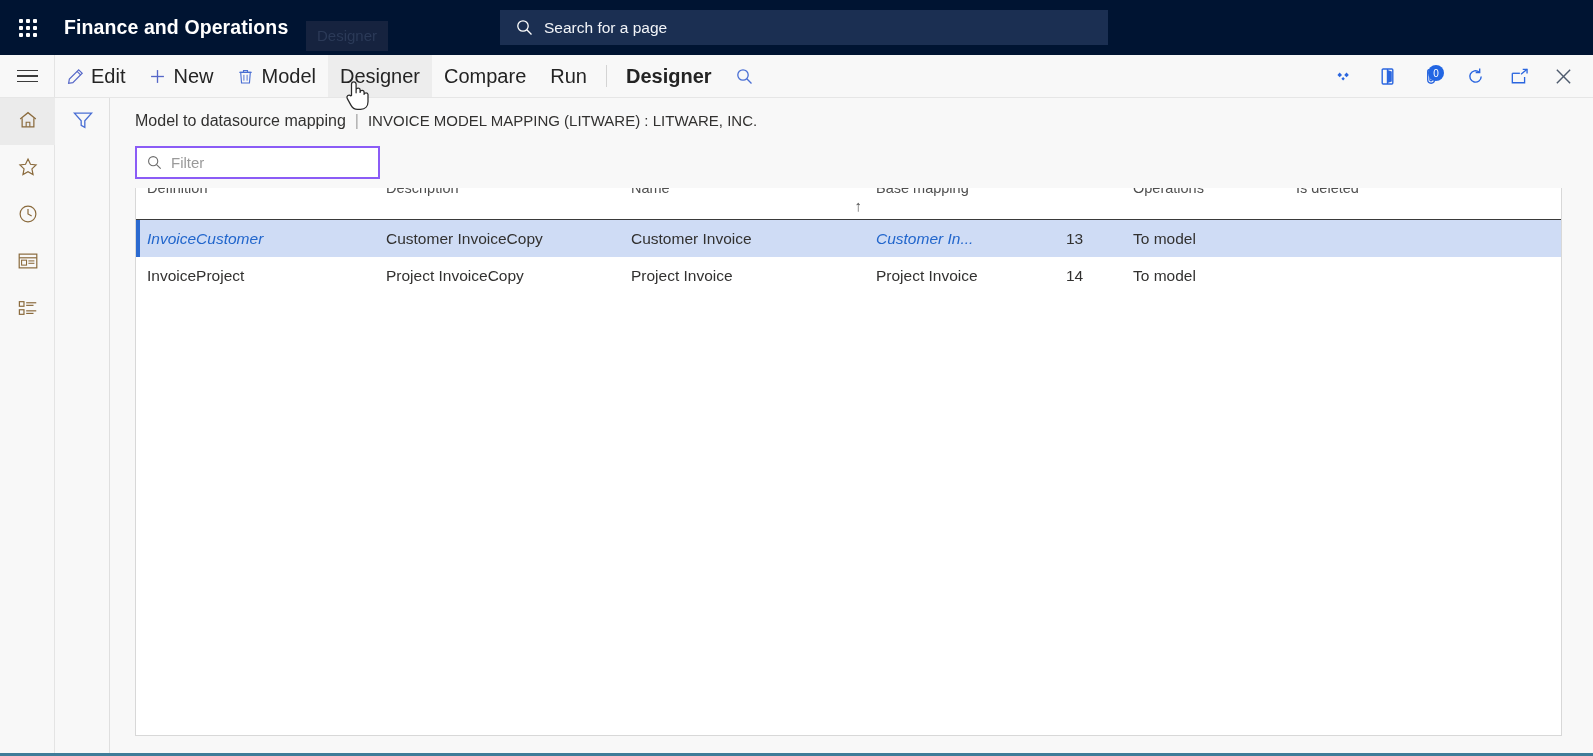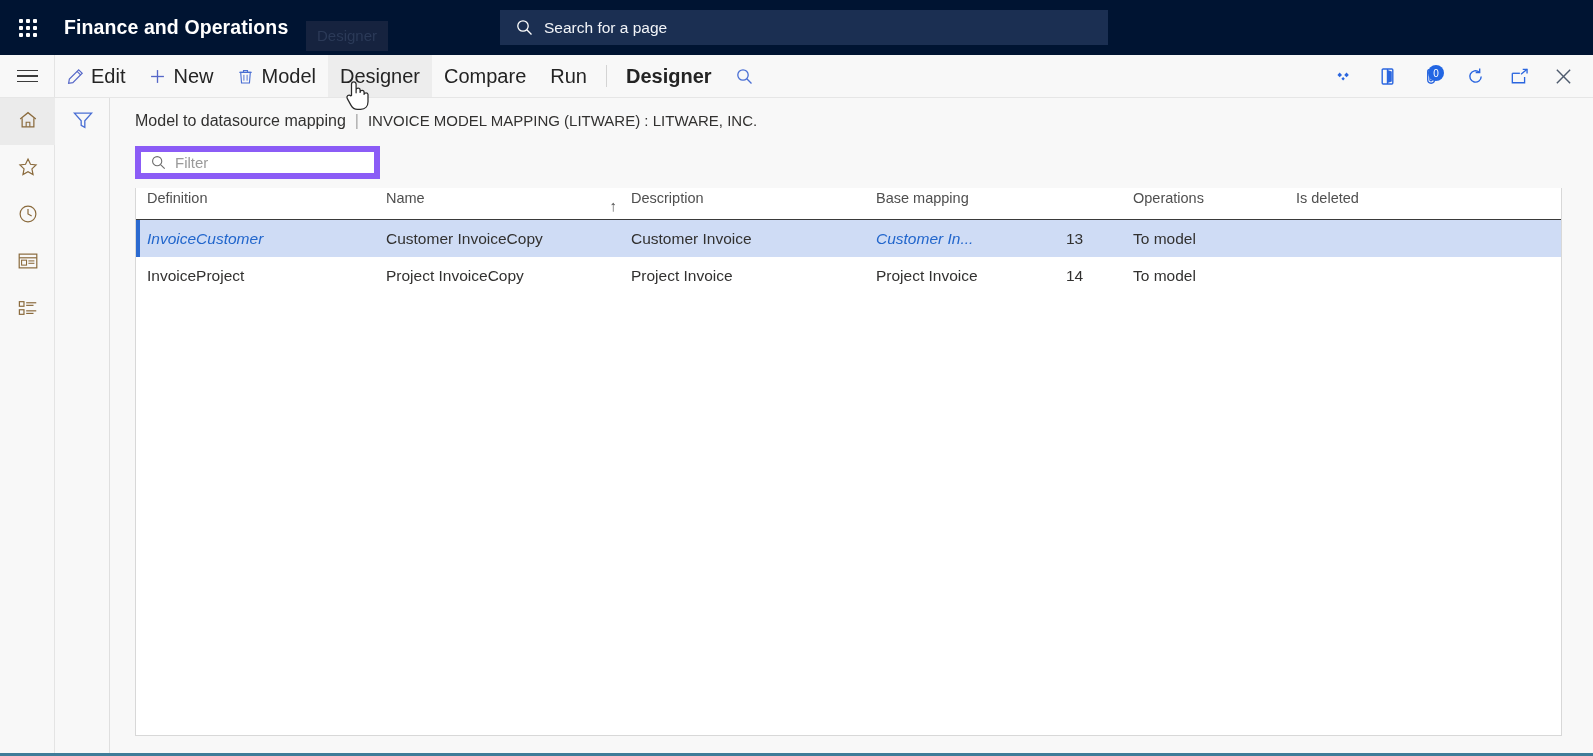--- a/index.html
+++ b/index.html
@@ -175,21 +175,21 @@
     padding: 14px 0 0 25px;
     font-size: 16px; color: #323130;
     white-space: nowrap;
   }
   .pagetitle .pipe { color: #a9a9a9; margin: 0 9px; font-size: 16px; }
   .pagetitle .ctx { font-size: 15px; color: #323130; }
 
   .filterbox-wrap { padding: 16px 0 0 25px; }
   .filterbox {
     width: 245px; height: 33px;
-    border: 6px solid #8b5cf6;
+    border: 2px solid #8b5cf6;
     background: #ffffff;
     display: flex; align-items: center;
     padding-left: 10px;
     cursor: text;
   }
   .filterbox .mag { margin-right: 9px; display: flex; }
   .filterbox .ph { color: #9a9a9a; font-size: 15px; }
 
   
   .gridpanel {
@@ -202,21 +202,21 @@
     overflow: hidden;
   }
   .grid-head {
     display: flex; align-items: flex-end;
     height: 32px;
     border-bottom: 1.5px solid #3a3a3a;
     background: #ffffff;
   }
   .grid-head .hcell {
     font-size: 14.5px; color: #4f4f4f;
-    padding-bottom: 13px;
+    padding-bottom: 23px;
     position: relative;
     cursor: pointer;
     white-space: nowrap;
   }
   .sortarrow {
     position: absolute; right: 14px; bottom: 5px;
     font-size: 15px; color: #555;
   }
   .grow {
     display: flex; align-items: center;
@@ -480,25 +480,25 @@
             </svg>
         </span>
         <span class="ph">Filter</span>
       </div>
     </div>
 
     <div class="gridpanel">
 
       <div class="grid-head">
         <div class="hcell c-def">Definition</div>
+        <div class="hcell c-desc">Description</div>
         <div class="hcell c-name">
           <span>Name</span>
           <span class="sortarrow">↑</span>
         </div>
-        <div class="hcell c-desc">Description</div>
         <div class="hcell c-base">Base mapping</div>
         <div class="hcell c-num"></div>
         <div class="hcell c-dir">Operations</div>
         <div class="hcell c-del">Is deleted</div>
       </div>
 
       <div class="grow selected">
         <div class="gcell c-def link">InvoiceCustomer</div>
         <div class="gcell c-name">Customer InvoiceCopy</div>
         <div class="gcell c-desc">Customer Invoice</div>

